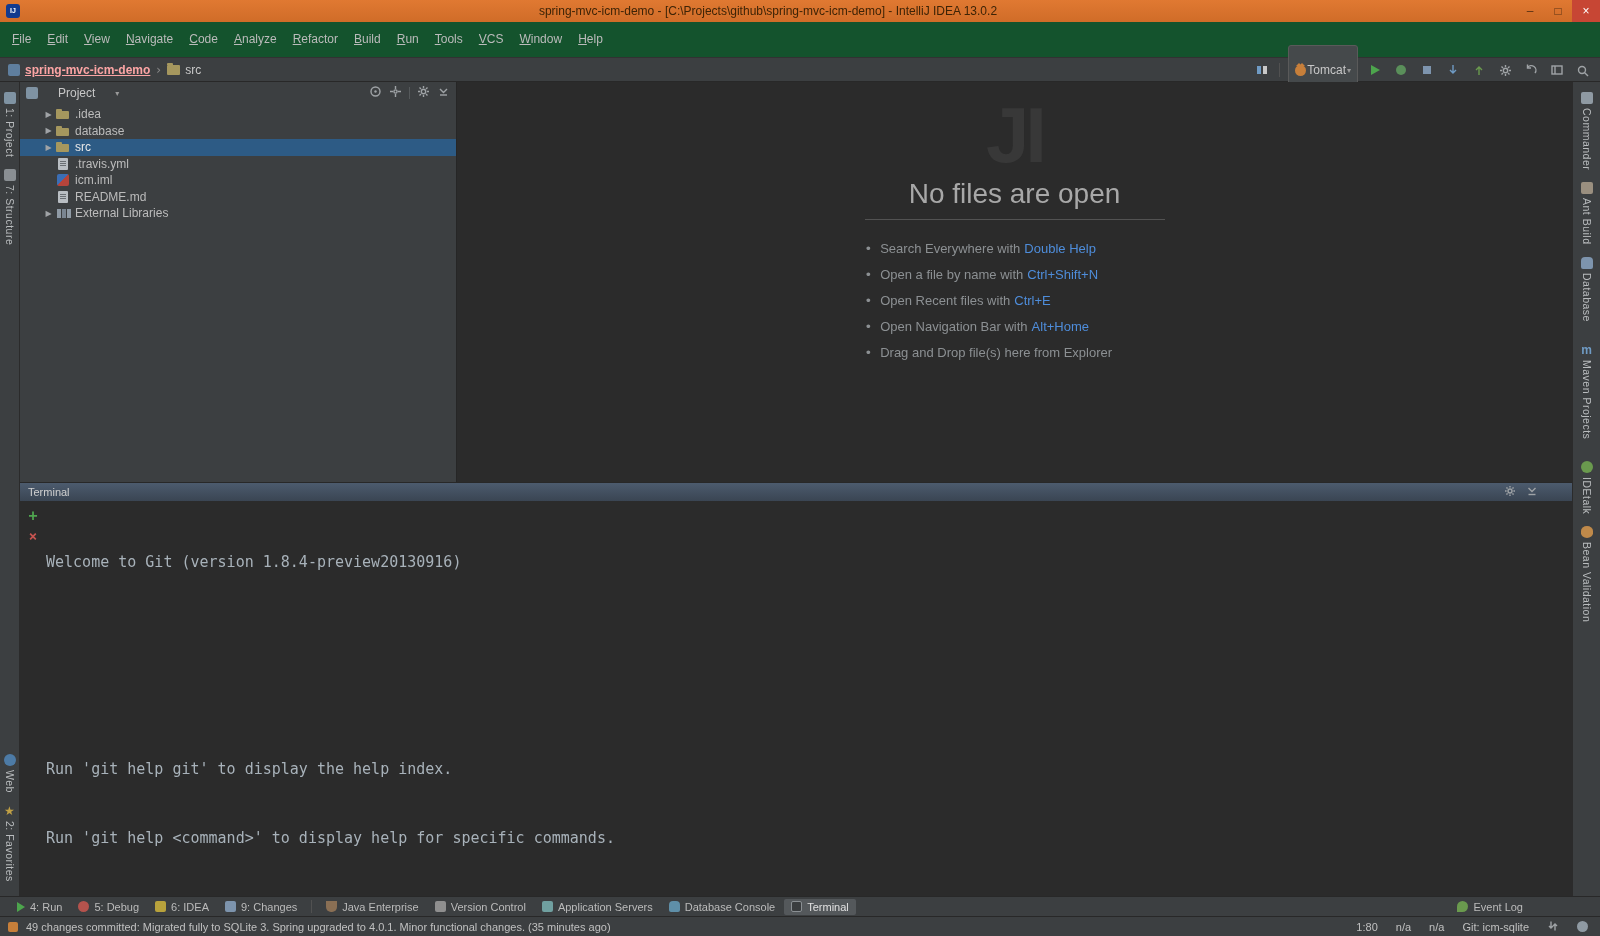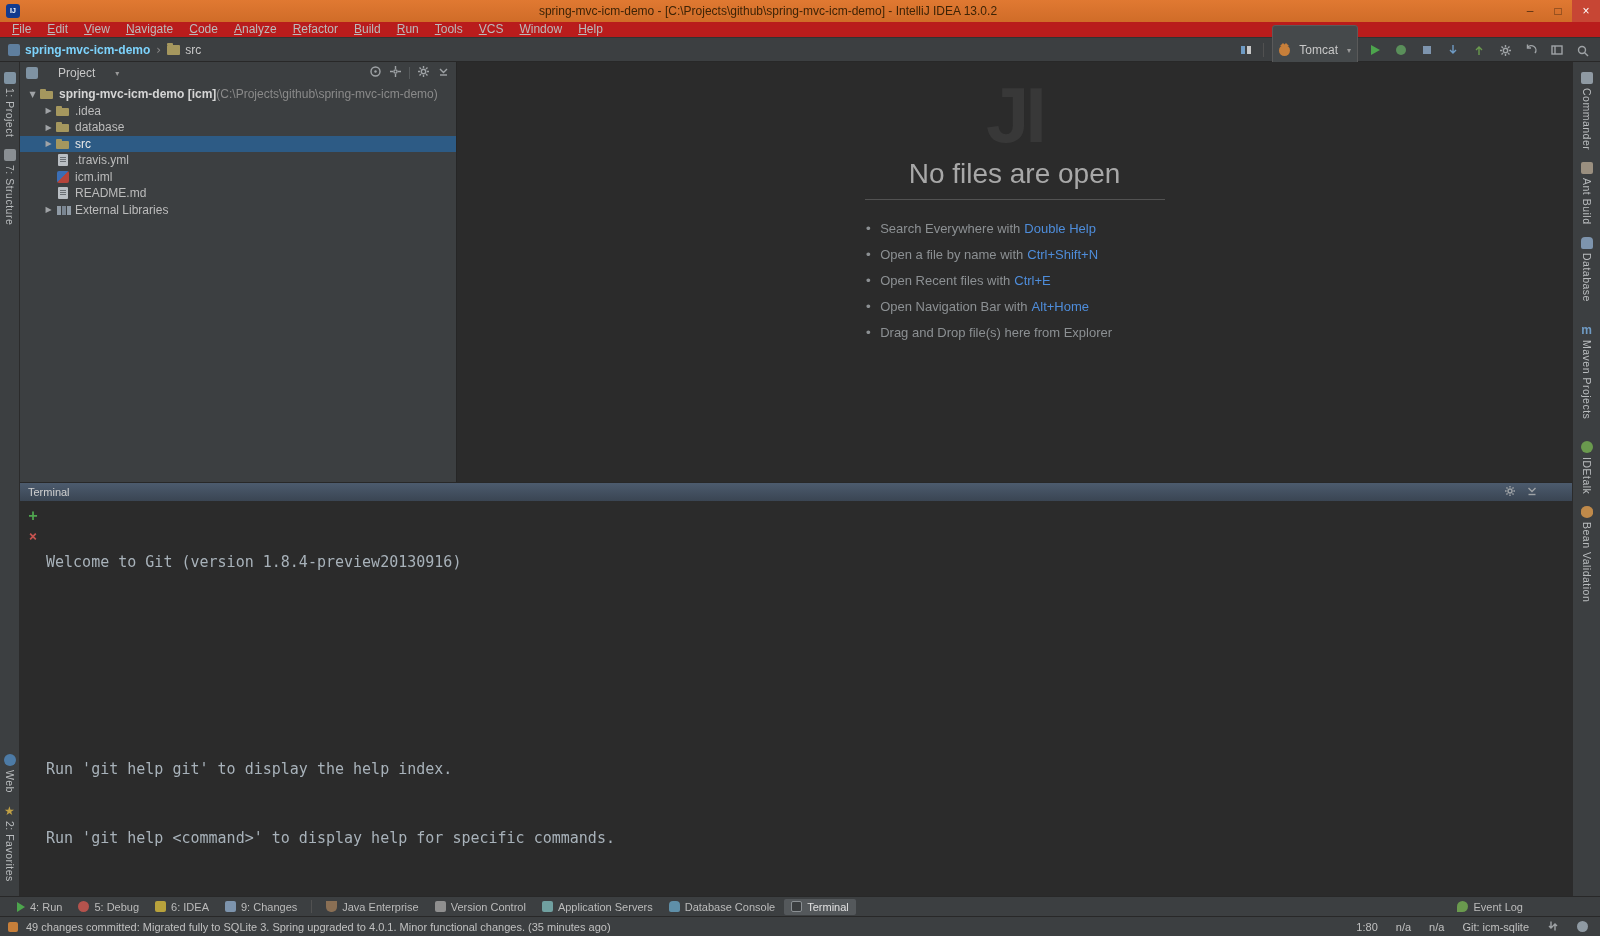--- a/index.html
+++ b/index.html
@@ -19,39 +19,39 @@
     padding-left: 6px;
   }
   .tb-logo { width:14px; height:14px; border-radius:3px; background:#123a8f;
     color:#fff; font: bold 7px/14px "Liberation Sans",sans-serif; text-align:center; flex:none; }
   .tb-title { flex:1; text-align:center; color:#3d2306; font-size:12px; }
   .tb-controls { display:flex; align-items:stretch; height:100%; flex:none; }
   .tb-btn { width:28px; text-align:center; line-height:22px; color:#5a3214; font-size:12px; }
   .tb-close { background:#c74634; color:#ffffff; }
 
   
-  .menubar { height:16px; flex:none; background:#b91c1c; border-bottom:1px solid #323232;
+  .menubar { height:36px; flex:none; background:#14532d; border-bottom:1px solid #323232;
     display:flex; align-items:center; padding-left:4px; }
   .mi { display:inline-block; padding:0 8px; line-height:19px; color:#bbbbbb; }
   .mi::first-letter { text-decoration: underline; }
 
   
   .navbar { height:24px; flex:none; background:#3c3f41; border-bottom:1px solid #282828;
     display:flex; align-items:center; padding:0 8px; position:relative; }
   .crumb { display:flex; align-items:center; gap:5px; }
-  .crumb-name { font-weight:bold; color:#7dd3fc; }
+  .crumb-name { font-weight:bold; color:#fca5a5;text-decoration:underline; }
   .crumb-sep { color:#8a8a8a; margin:0 6px; font-size:12px; }
   .crumb-src { color:#c8c8c8; }
   .ic-proj-mini { width:12px; height:12px; background:#5f7f9e; border-radius:2px; flex:none; }
   .ic-folder-mini { width:13px; height:10px; background:#a5975e; border-radius:1px; position:relative; flex:none; }
   .ic-folder-mini::before { content:""; position:absolute; top:-2px; left:0; width:6px; height:2px; background:#a5975e; border-radius:1px 1px 0 0; }
   .nav-right { position:absolute; right:34px; top:0; height:24px; display:flex; align-items:center; gap:8px; }
   .tbi { width:18px; height:18px; display:flex; align-items:center; justify-content:center; border-radius:2px; }
   .tb-sep { width:1px; height:14px; background:#515151; }
-  .runcfg { display:flex; align-items:center; gap:9px; padding:17px 6px; border:1px solid #5a5a5a;
+  .runcfg { display:flex; align-items:center; gap:1px; padding:17px 6px; border:1px solid #5a5a5a;
     border-radius:3px; background:#45494b; color:#c8c8c8; }
   .i-tomcat { width:11px; height:11px; border-radius:50%; background:#c77f3a; position:relative; }
   .i-tomcat::before { content:""; position:absolute; top:-2px; left:1px; border-left:3px solid transparent; border-right:3px solid transparent; border-bottom:3px solid #c77f3a; }
   .i-tomcat::after  { content:""; position:absolute; top:-2px; right:1px; border-left:3px solid transparent; border-right:3px solid transparent; border-bottom:3px solid #c77f3a; }
   .chev { font-size:8px; color:#9a9a9a; }
   .play { width:0; height:0; border-left:9px solid #4da54d; border-top:5px solid transparent; border-bottom:5px solid transparent; }
   .nav-search { position:absolute; right:8px; top:4px; }
 
   
   .content-row { flex:1; display:flex; min-height:0; }
@@ -317,26 +317,20 @@
               <span>
                 <svg width="13" height="13">
                     <path d="M3 4 L6.5 7.5 L10 4" class="ln"></path>
                     <line x1="3" y1="10" x2="10" y2="10" class="ln"></line>
                   </svg>
               </span>
             </span>
           </div>
 
           <div class="tree">
-            <div class="trow root">
-              <span class="arr arr-down"></span>
-              <span class="ic ic-folder"></span>
-              <span class="tlabel tlabel-bold">spring-mvc-icm-demo [icm]</span>
-              <span class="tlabel tlabel-path"> (C:\Projects\github\spring-mvc-icm-demo)</span>
-            </div>
             <div class="trow">
               <span class="arr arr-right"></span>
               <span class="ic ic-folder"></span>
               <span class="tlabel">.idea</span>
             </div>
             <div class="trow">
               <span class="arr arr-right"></span>
               <span class="ic ic-folder"></span>
               <span class="tlabel">database</span>
             </div>

